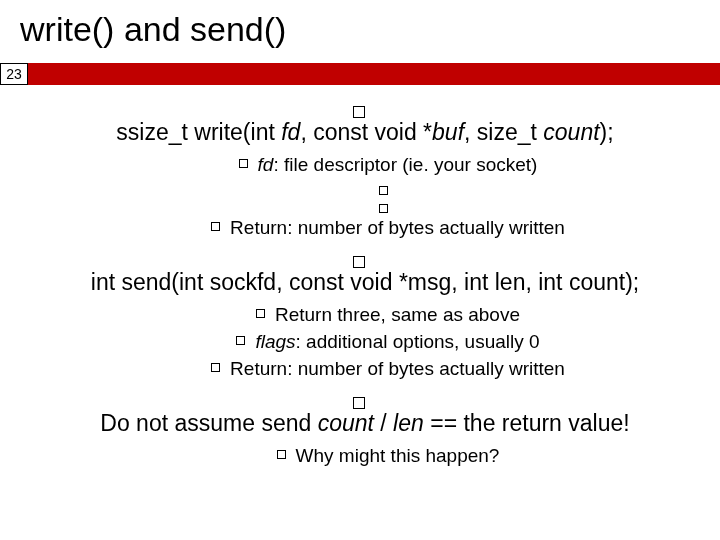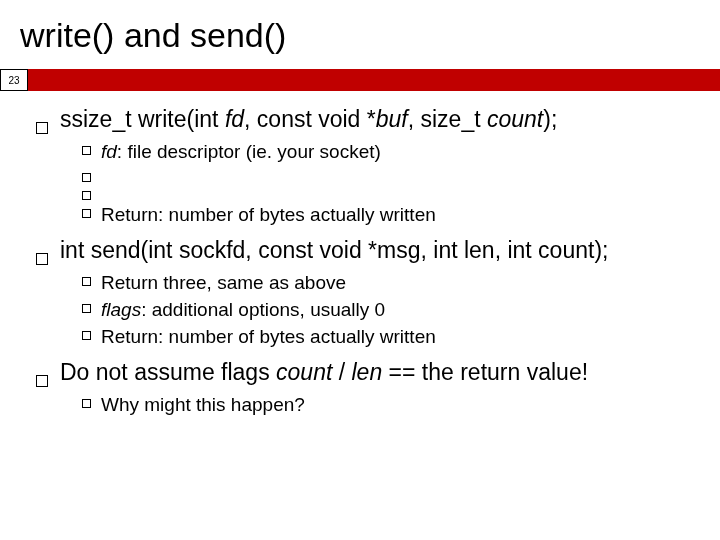--- a/index.html
+++ b/index.html
@@ -1,26 +1,26 @@
 <!DOCTYPE html>
 <html><head>
 <meta charset="utf-8">
 <style>
   * { margin: 0; padding: 0; box-sizing: border-box; }
   html, body { width: 720px; height: 540px; background: #fff; font-family: Arial, Helvetica, sans-serif; color: #000; }
-  .slide { width: 720px; height: 540px; position: relative; padding: 16px 20px 0 20px; border-radius: 12px; }
+  .slide { width: 720px; height: 540px; position: relative; padding: 10px 20px 0 20px; border-radius: 12px; }
   .title { font-size: 34px; font-weight: 400; letter-spacing: 0px; margin-bottom: 14px; }
   .bar { position: relative; height: 22px; background: #c00000; margin: 0 -20px 14px -20px; }
-  .pagebox { position: absolute; left: 0; top: 0; width: 28px; height: 22px; background: #fff; border: 1px solid #000; display: flex; align-items: center; justify-content: center; font-size: 10px; }
+  .pagebox { position: absolute; left: 0; top: 0; width: 28px; height: 22px; background: #fff; border: 1px solid #000; display: flex; align-items: center; justify-content: center; font-size: 14px; }
   .content { padding: 0 6px 0 16px; }
-  .lvl1 { display: flex; align-items: flex-end; margin: 0 0 4px 0; }
+  .lvl1 { display: flex; align-items: center; margin: 0 0 4px 0; flex-direction: column; }
   .lvl1 .bullet1 { width: 12px; height: 12px; border: 1.5px solid #000; margin-top: 7px; margin-right: 12px; flex: none; }
   .lvl1 .txt { font-size: 23px; line-height: 1.25; }
   .sub { margin: 6px 0 10px 46px; }
-  .lvl2 { display: flex; align-items: flex-start; margin: 3px 0; }
+  .lvl2 { display: flex; align-items: flex-start; margin: 3px 0; justify-content: center; }
   .lvl2 .bullet2 { width: 9px; height: 9px; border: 1.5px solid #000; margin-top: 6px; margin-right: 10px; flex: none; }
   .lvl2 .txt { font-size: 19px; line-height: 1.25; }
   .em { font-style: italic; }
 </style>
 </head>
 <body>
 
 <div class="slide">
   <div class="title">write() and send()</div>
   <div class="bar">
@@ -60,21 +60,21 @@
           <div class="bullet2"></div>
           <div class="txt"><span></span><span class="em">flags</span><span>: additional options, usually 0</span></div>
         </div>
         <div class="lvl2">
           <div class="bullet2"></div>
           <div class="txt"><span>Return: number of bytes actually written</span></div>
         </div>
       </div>
       <div class="lvl1">
         <div class="bullet1"></div>
-        <div class="txt"><span>Do not assume flags </span><span class="em">count</span><span> / </span><span class="em">len</span><span> == the return value!</span></div>
+        <div class="txt"><span>Do not assume send </span><span class="em">count</span><span> / </span><span class="em">len</span><span> == the return value!</span></div>
       </div>
       <div class="sub">
         <div class="lvl2">
           <div class="bullet2"></div>
           <div class="txt"><span>Why might this happen?</span></div>
         </div>
       </div>
     </div>
 </div>
 

